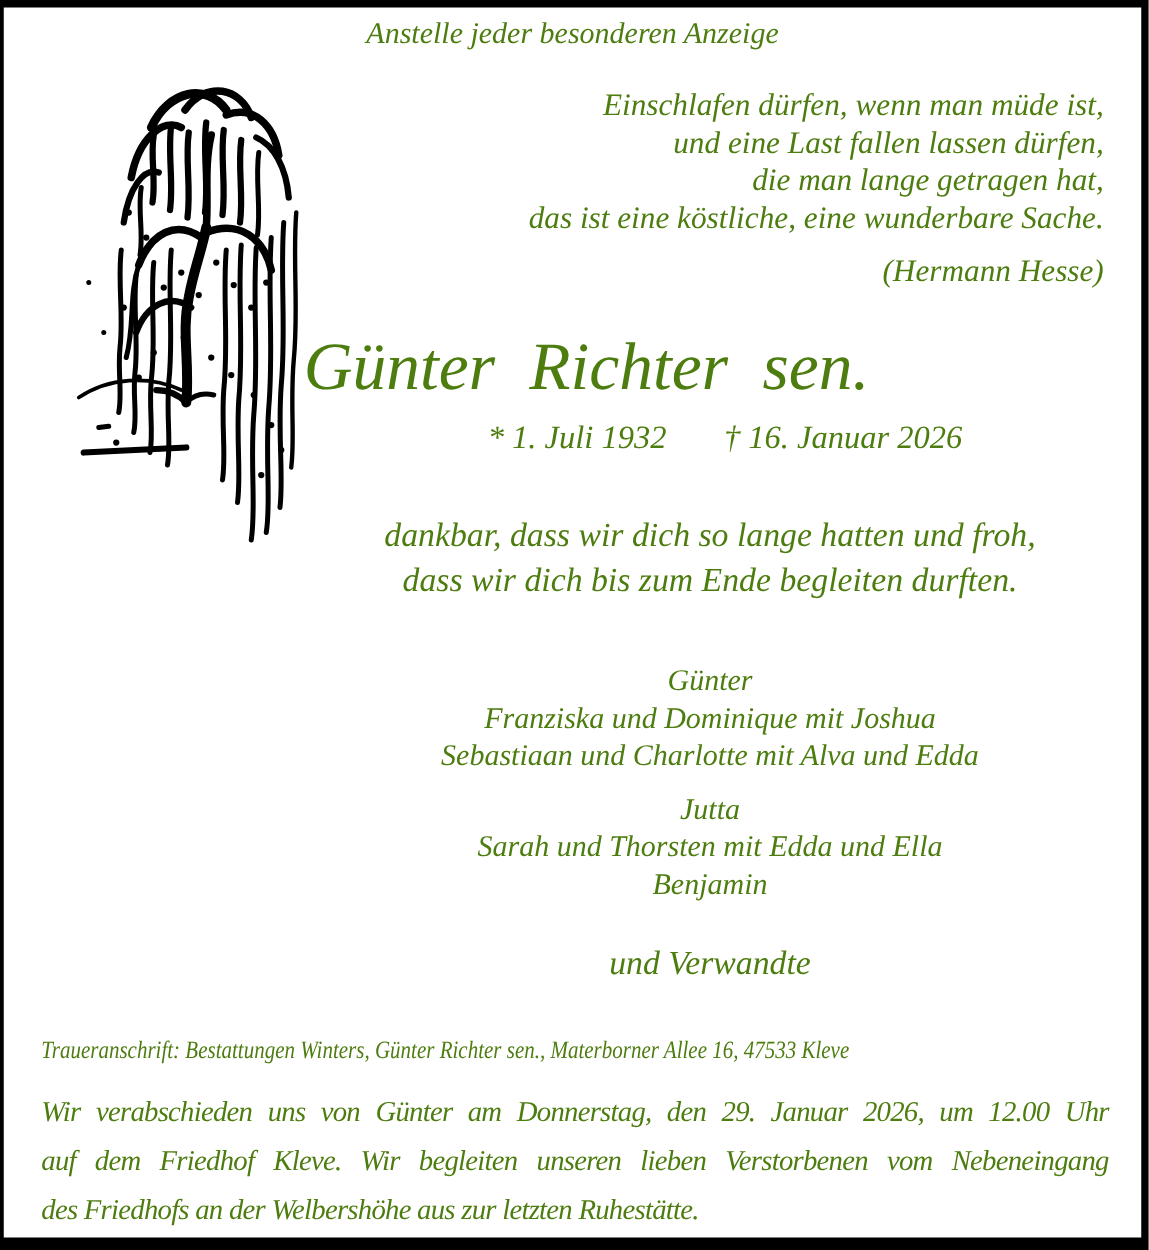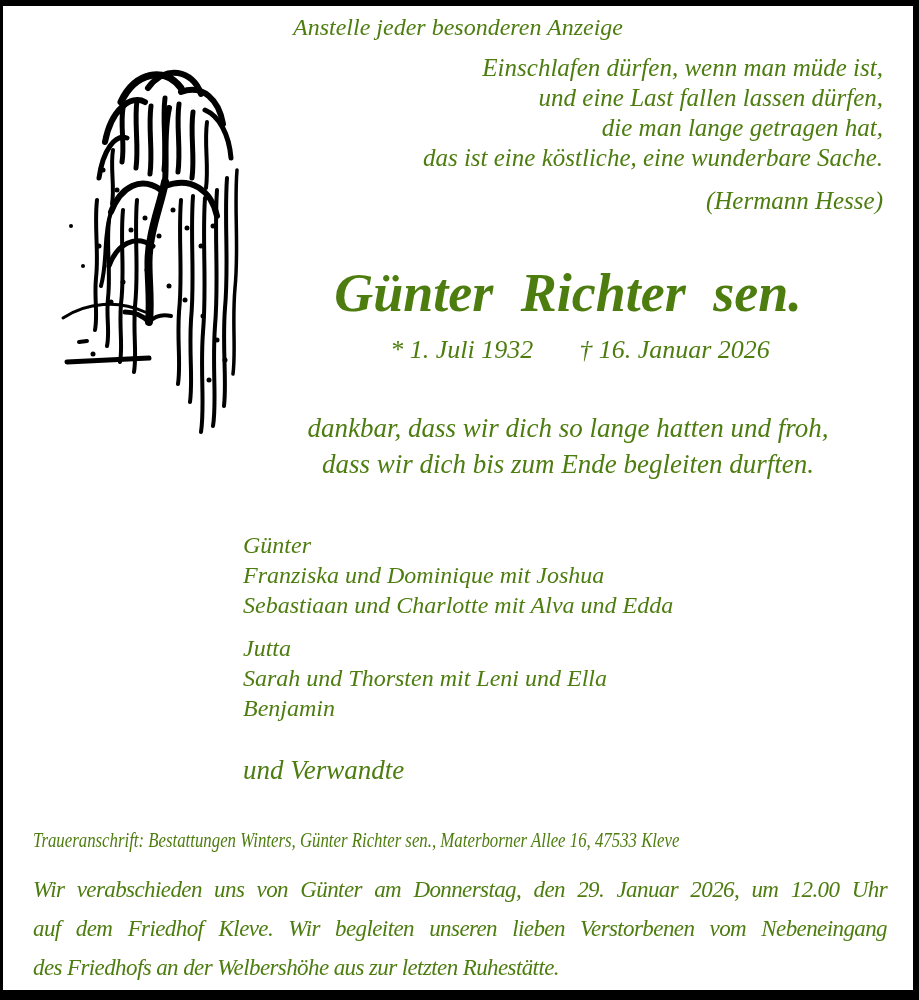--- a/index.html
+++ b/index.html
@@ -17,40 +17,40 @@
     font-style: italic;
     color: #4d7c0f;
     overflow: hidden;
   }
   .header-note {
     position: absolute; top: 8px; left: 0; right: 0;
     text-align: center; font-size: 24px;
   }
   .tree { position: absolute; left: 50px; top: 44px; width: 200px; height: 400px; }
   .quote {
-    position: absolute; top: 47px; right: 30px;
+    position: absolute; top: 64px; right: 30px;
     text-align: right; font-size: 25px; line-height: 30px; white-space: nowrap;
   }
   .quote .attribution { margin-top: 13px; }
   .name {
     position: absolute; top: 256px; left: 240px; width: 650px;
-    text-align: center; font-size: 54px; line-height: 62px; word-spacing: 14px; font-weight: bold;
+    text-align: left; font-size: 54px; line-height: 62px; word-spacing: 14px;
   }
   .dates {
     position: absolute; top: 328px; left: 252px; width: 650px;
     display: flex; justify-content: center; gap: 46px;
     font-size: 26px; line-height: 32px; white-space: nowrap;
   }
   .condolence {
     position: absolute; top: 404px; left: 240px; width: 650px;
     text-align: center; font-size: 27px; line-height: 36px; white-space: nowrap;
   }
   .mourners {
     position: absolute; top: 524px; left: 240px; width: 650px;
-    text-align: left; font-size: 24px; line-height: 30px;
+    text-align: center; font-size: 24px; line-height: 30px;
   }
   .mourners .gap-top { margin-top: 13px; }
   .mourners .m-closing { margin-top: 31px; font-size: 27px; line-height: 32px; }
   .contact {
     position: absolute; top: 819px; left: 30px; width: 860px;
     font-size: 20px; line-height: 30px; white-space: nowrap;
   }
   .contact .contact-inner {
     display: inline-block; transform: scaleX(0.84); transform-origin: left top;
   }
@@ -157,21 +157,21 @@
   <div class="condolence">
     <div>dankbar, dass wir dich so lange hatten und froh,</div>
     <div>dass wir dich bis zum Ende begleiten durften.</div>
   </div>
 
   <div class="mourners">
     <div class="m-line">Günter</div>
     <div class="m-line">Franziska und Dominique mit Joshua</div>
     <div class="m-line">Sebastiaan und Charlotte mit Alva und Edda</div>
     <div class="m-line gap-top">Jutta</div>
-    <div class="m-line">Sarah und Thorsten mit Leni und Ella</div>
+    <div class="m-line">Sarah und Thorsten mit Edda und Ella</div>
     <div class="m-line">Benjamin</div>
     <div class="m-closing">und Verwandte</div>
   </div>
 
   <div class="contact">
     <span class="contact-inner">Traueranschrift: Bestattungen Winters, Günter Richter sen., Materborner Allee 16, 47533 Kleve</span>
   </div>
 
   <div class="funeral">
     <div class="f-just">Wir verabschieden uns von Günter am Donnerstag, den 29. Januar 2026, um 12.00 Uhr</div>

